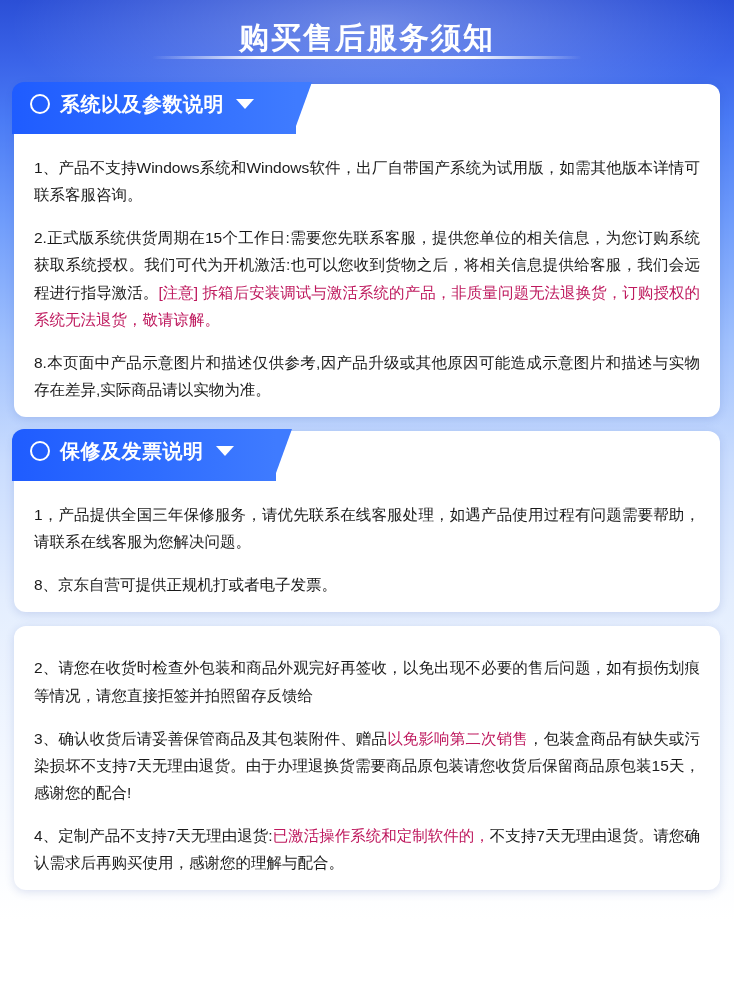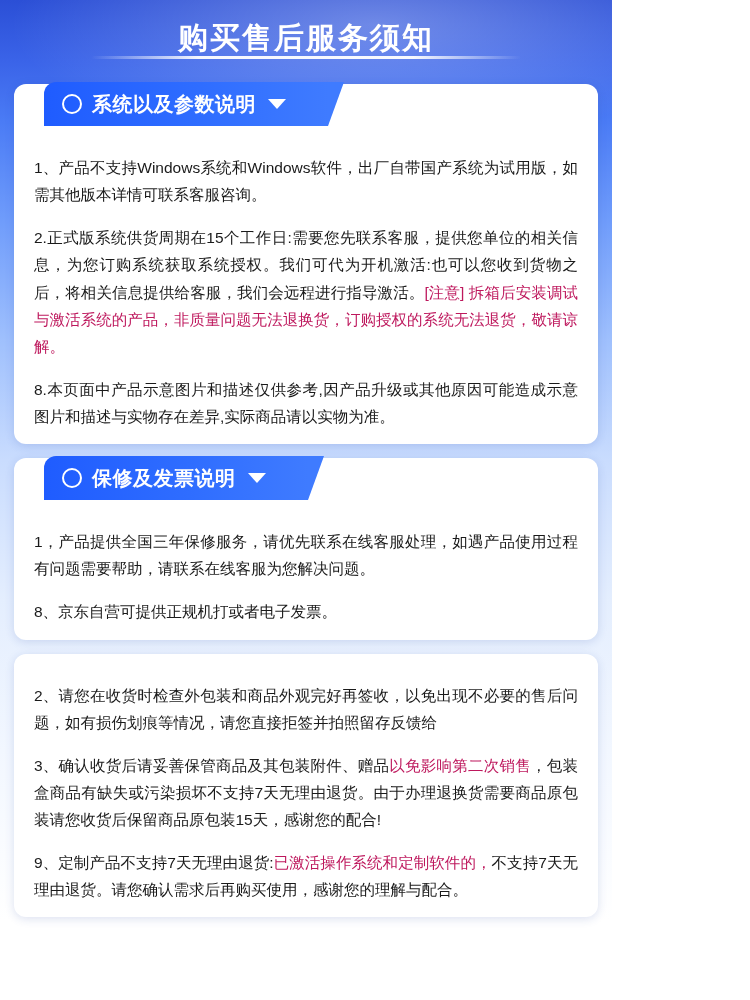--- a/index.html
+++ b/index.html
@@ -8,21 +8,21 @@
   }
   body {
     width: 750px;
     height: 1000px;
     font-family: "Liberation Sans", sans-serif;
     background: #ffffff;
     overflow: hidden;
   }
   .page {
     position: relative;
-    width: 612px;
+    width: 734px;
     height: 1000px;
     background: linear-gradient(180deg, #2b4fd6 0%, #3a63e8 6%, #4a7bf5 12%, #6f9cfb 22%, #9fc0fd 34%, #c9dcfe 46%, #e4eefe 60%, #f2f7ff 75%, #ffffff 92%);
     box-sizing: border-box;
     overflow: hidden;
   }
   .page::before {
     content: "";
     position: absolute;
     left: 0; top: 0;
     width: 750px; height: 250px;
@@ -75,26 +75,25 @@
     position: relative;
     display: inline-block;
     margin-left: -2px;
     margin-top: -2px;
     height: 44px;
   }
   .sec-head-inner {
     display: flex;
     align-items: center;
     height: 44px;
-    padding: 0 42px 0 18px;
+    padding: 0 42px 8px 18px;
     background: linear-gradient(90deg, #1f5cff 0%, #2f6dff 55%, #3f7bff 100%);
     border-radius: 12px 0 0 0;
     color: #fff;
     position: relative;
-    margin-left: 32px;
   }
   .sec-head-inner::after {
     content: "";
     position: absolute;
     right: -16px;
     top: 0;
     border-top: 44px solid #3f7bff;
     border-right: 16px solid transparent;
   }
   .ring-icon {
@@ -160,17 +159,17 @@
             <span class="ring-icon"></span>
             <span class="sec-title">保修及发票说明</span>
             <span class="caret"></span>
           </div></div><div class="body">
           <p class="para"><span>1，产品提供全国三年保修服务，请优先联系在线客服处理，如遇产品使用过程有问题需要帮助，请联系在线客服为您解决问题。</span></p>
           <p class="para"><span>8、京东自营可提供正规机打或者电子发票。</span></p>
         </div></div>
       <div class="card"><div class="body">
           <p class="para"><span>2、请您在收货时检查外包装和商品外观完好再签收，以免出现不必要的售后问题，如有损伤划痕等情况，请您直接拒签并拍照留存反馈给</span></p>
           <p class="para"><span>3、确认收货后请妥善保管商品及其包装附件、赠品</span><span class="hl">以免影响第二次销售</span><span>，包装盒商品有缺失或污染损坏不支持7天无理由退货。由于办理退换货需要商品原包装请您收货后保留商品原包装15天，感谢您的配合!</span></p>
-          <p class="para"><span>9、定制产品不支持7天无理由退货:</span><span class="hl">已激活操作系统和定制软件的，</span><span>不支持7天无理由退货。请您确认需求后再购买使用，感谢您的理解与配合。</span></p>
+          <p class="para"><span>4、定制产品不支持7天无理由退货:</span><span class="hl">已激活操作系统和定制软件的，</span><span>不支持7天无理由退货。请您确认需求后再购买使用，感谢您的理解与配合。</span></p>
         </div></div>
     </div>
 
 </div>
 
 </body></html>

